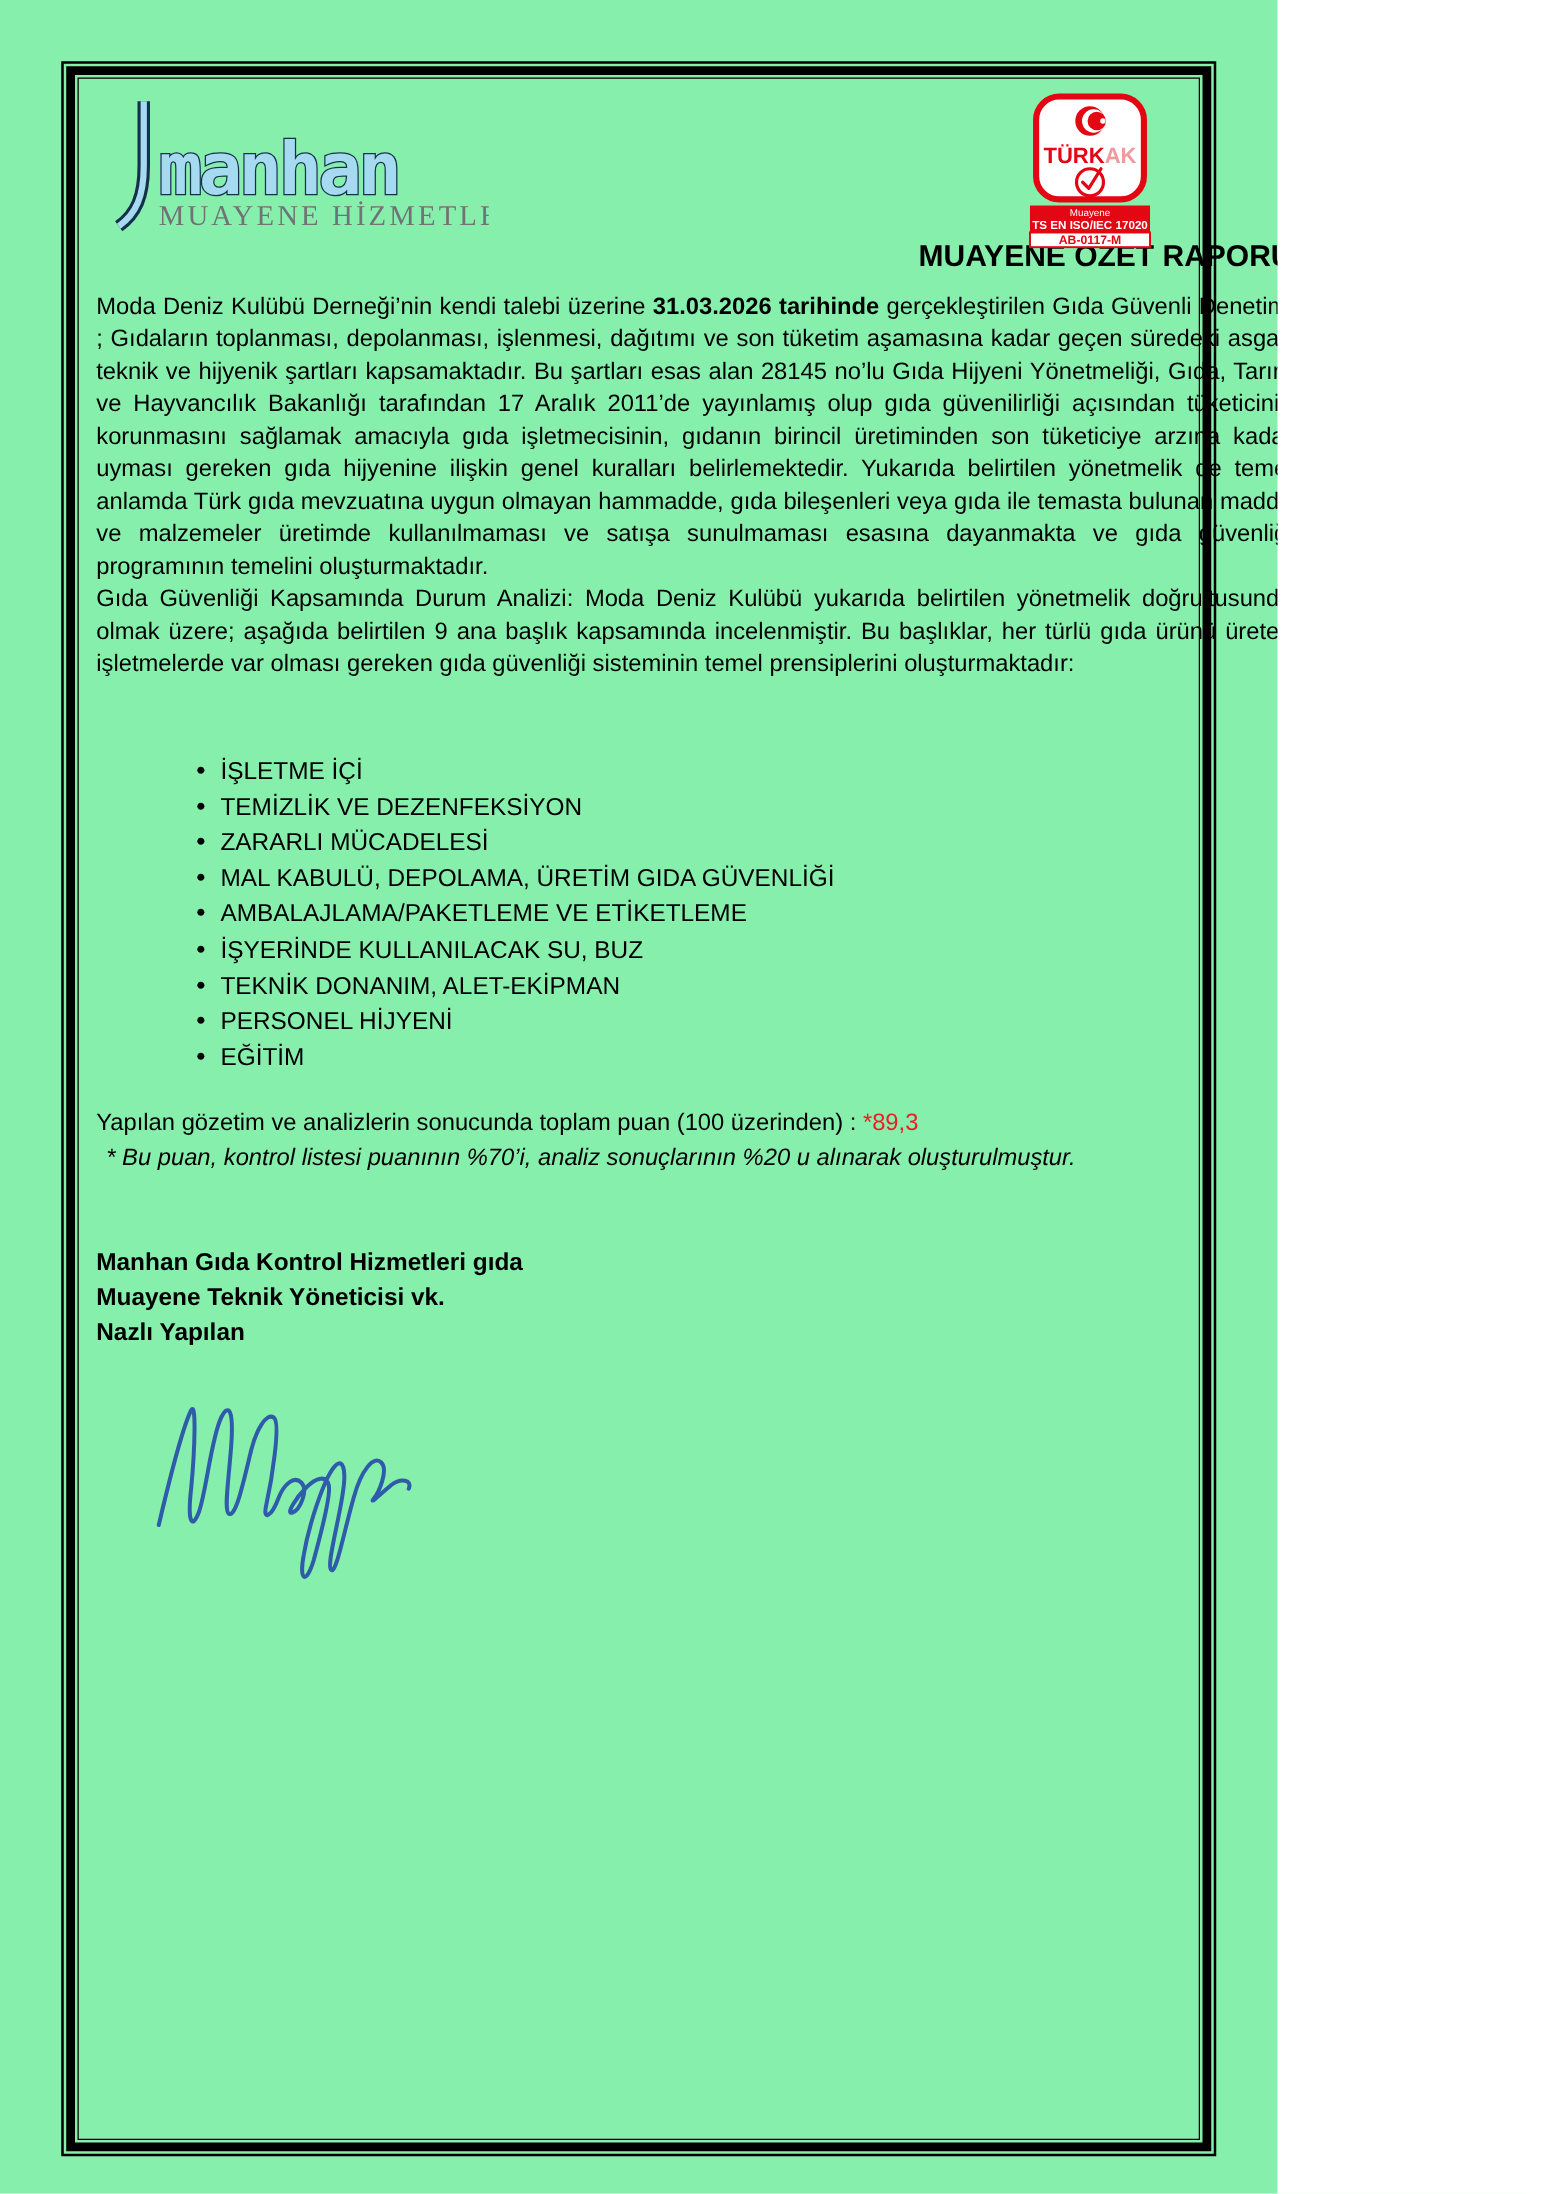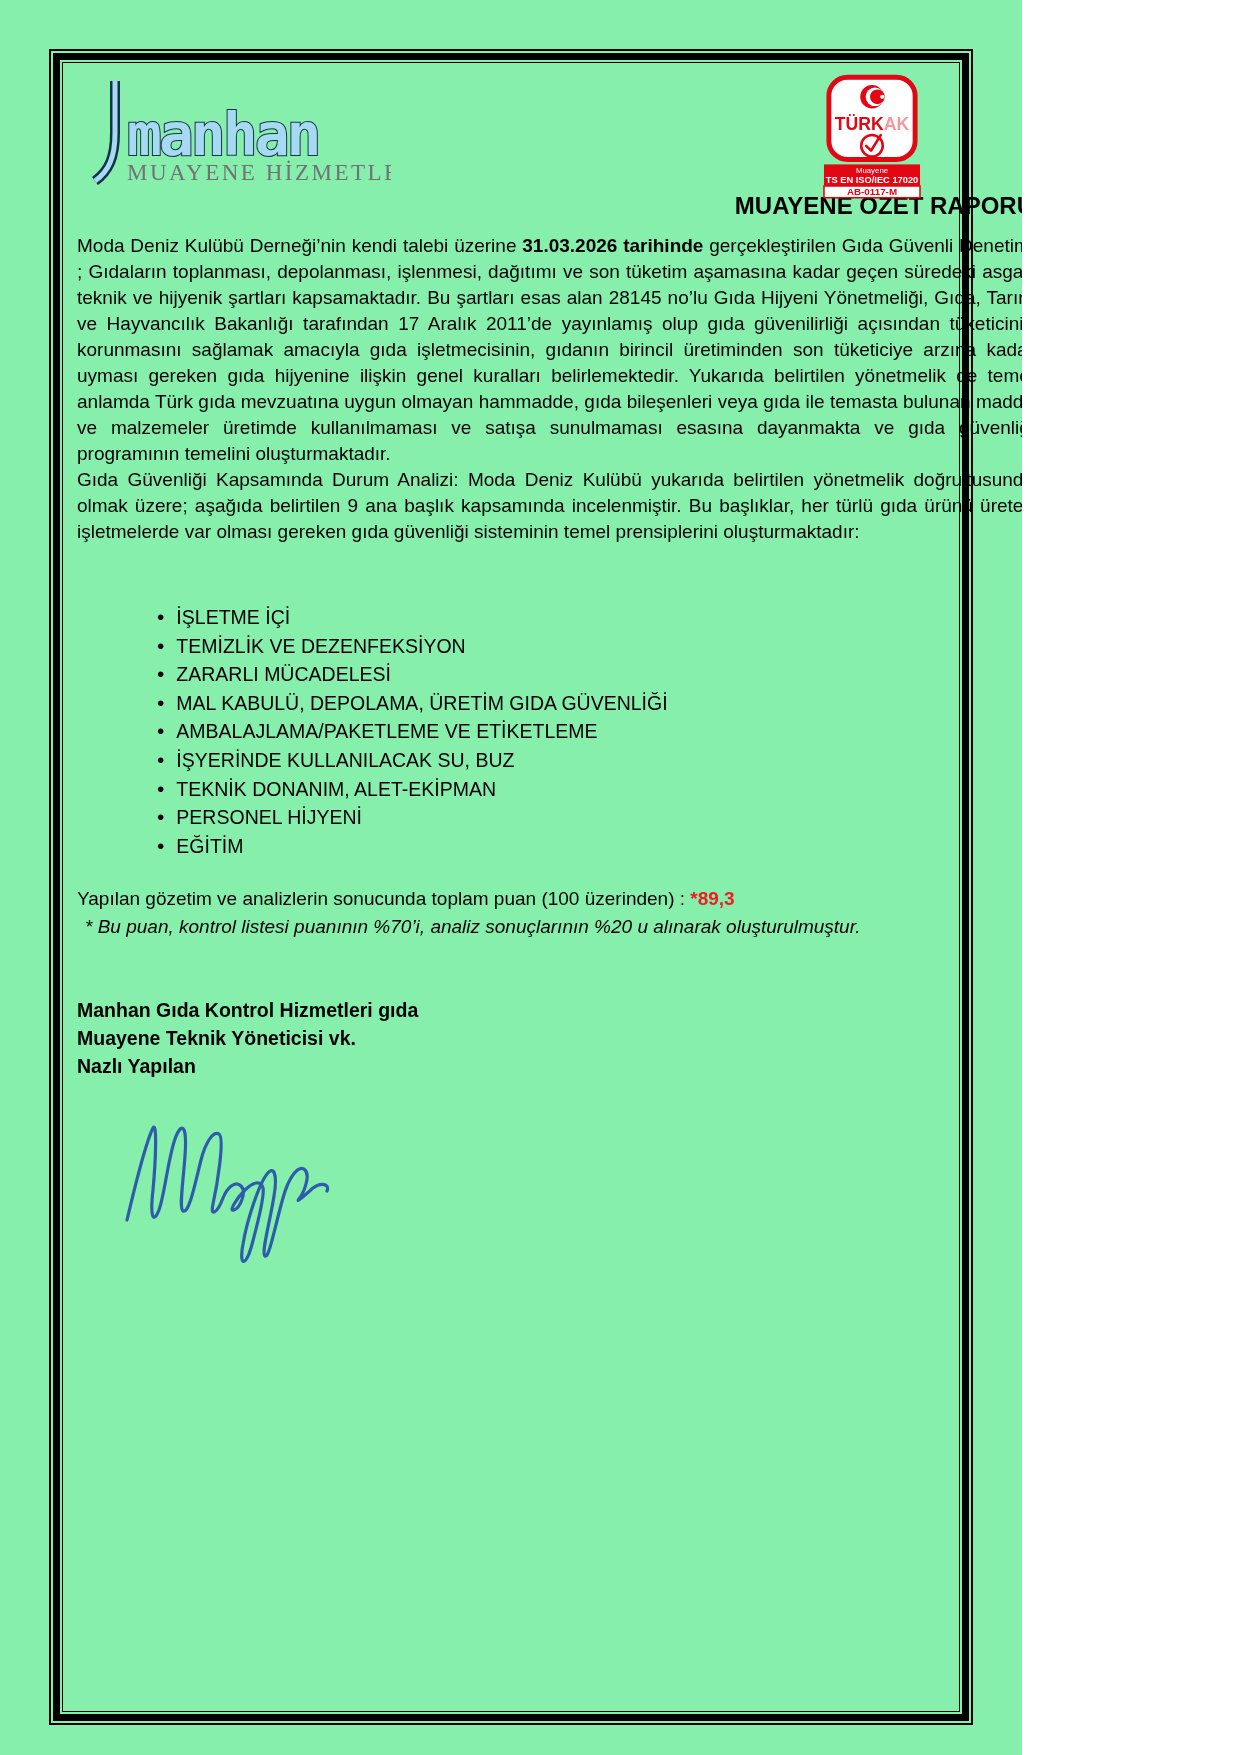--- a/index.html
+++ b/index.html
@@ -65,21 +65,21 @@
     content: "\2022";
     font-size: 21px;
     margin-right: 12px;
   }
   .score-line {
     margin-top: 26px;
     font-size: 19px;
     line-height: 26px;
   }
   .score-value {
-    font-weight: bold;
+    font-weight: normal;
     color: #ee1c25;
   }
   .score-footnote {
     margin-top: 2px;
     padding-left: 8px;
     font-size: 19px;
     line-height: 26px;
     font-style: italic;
   }
   .signatory {

